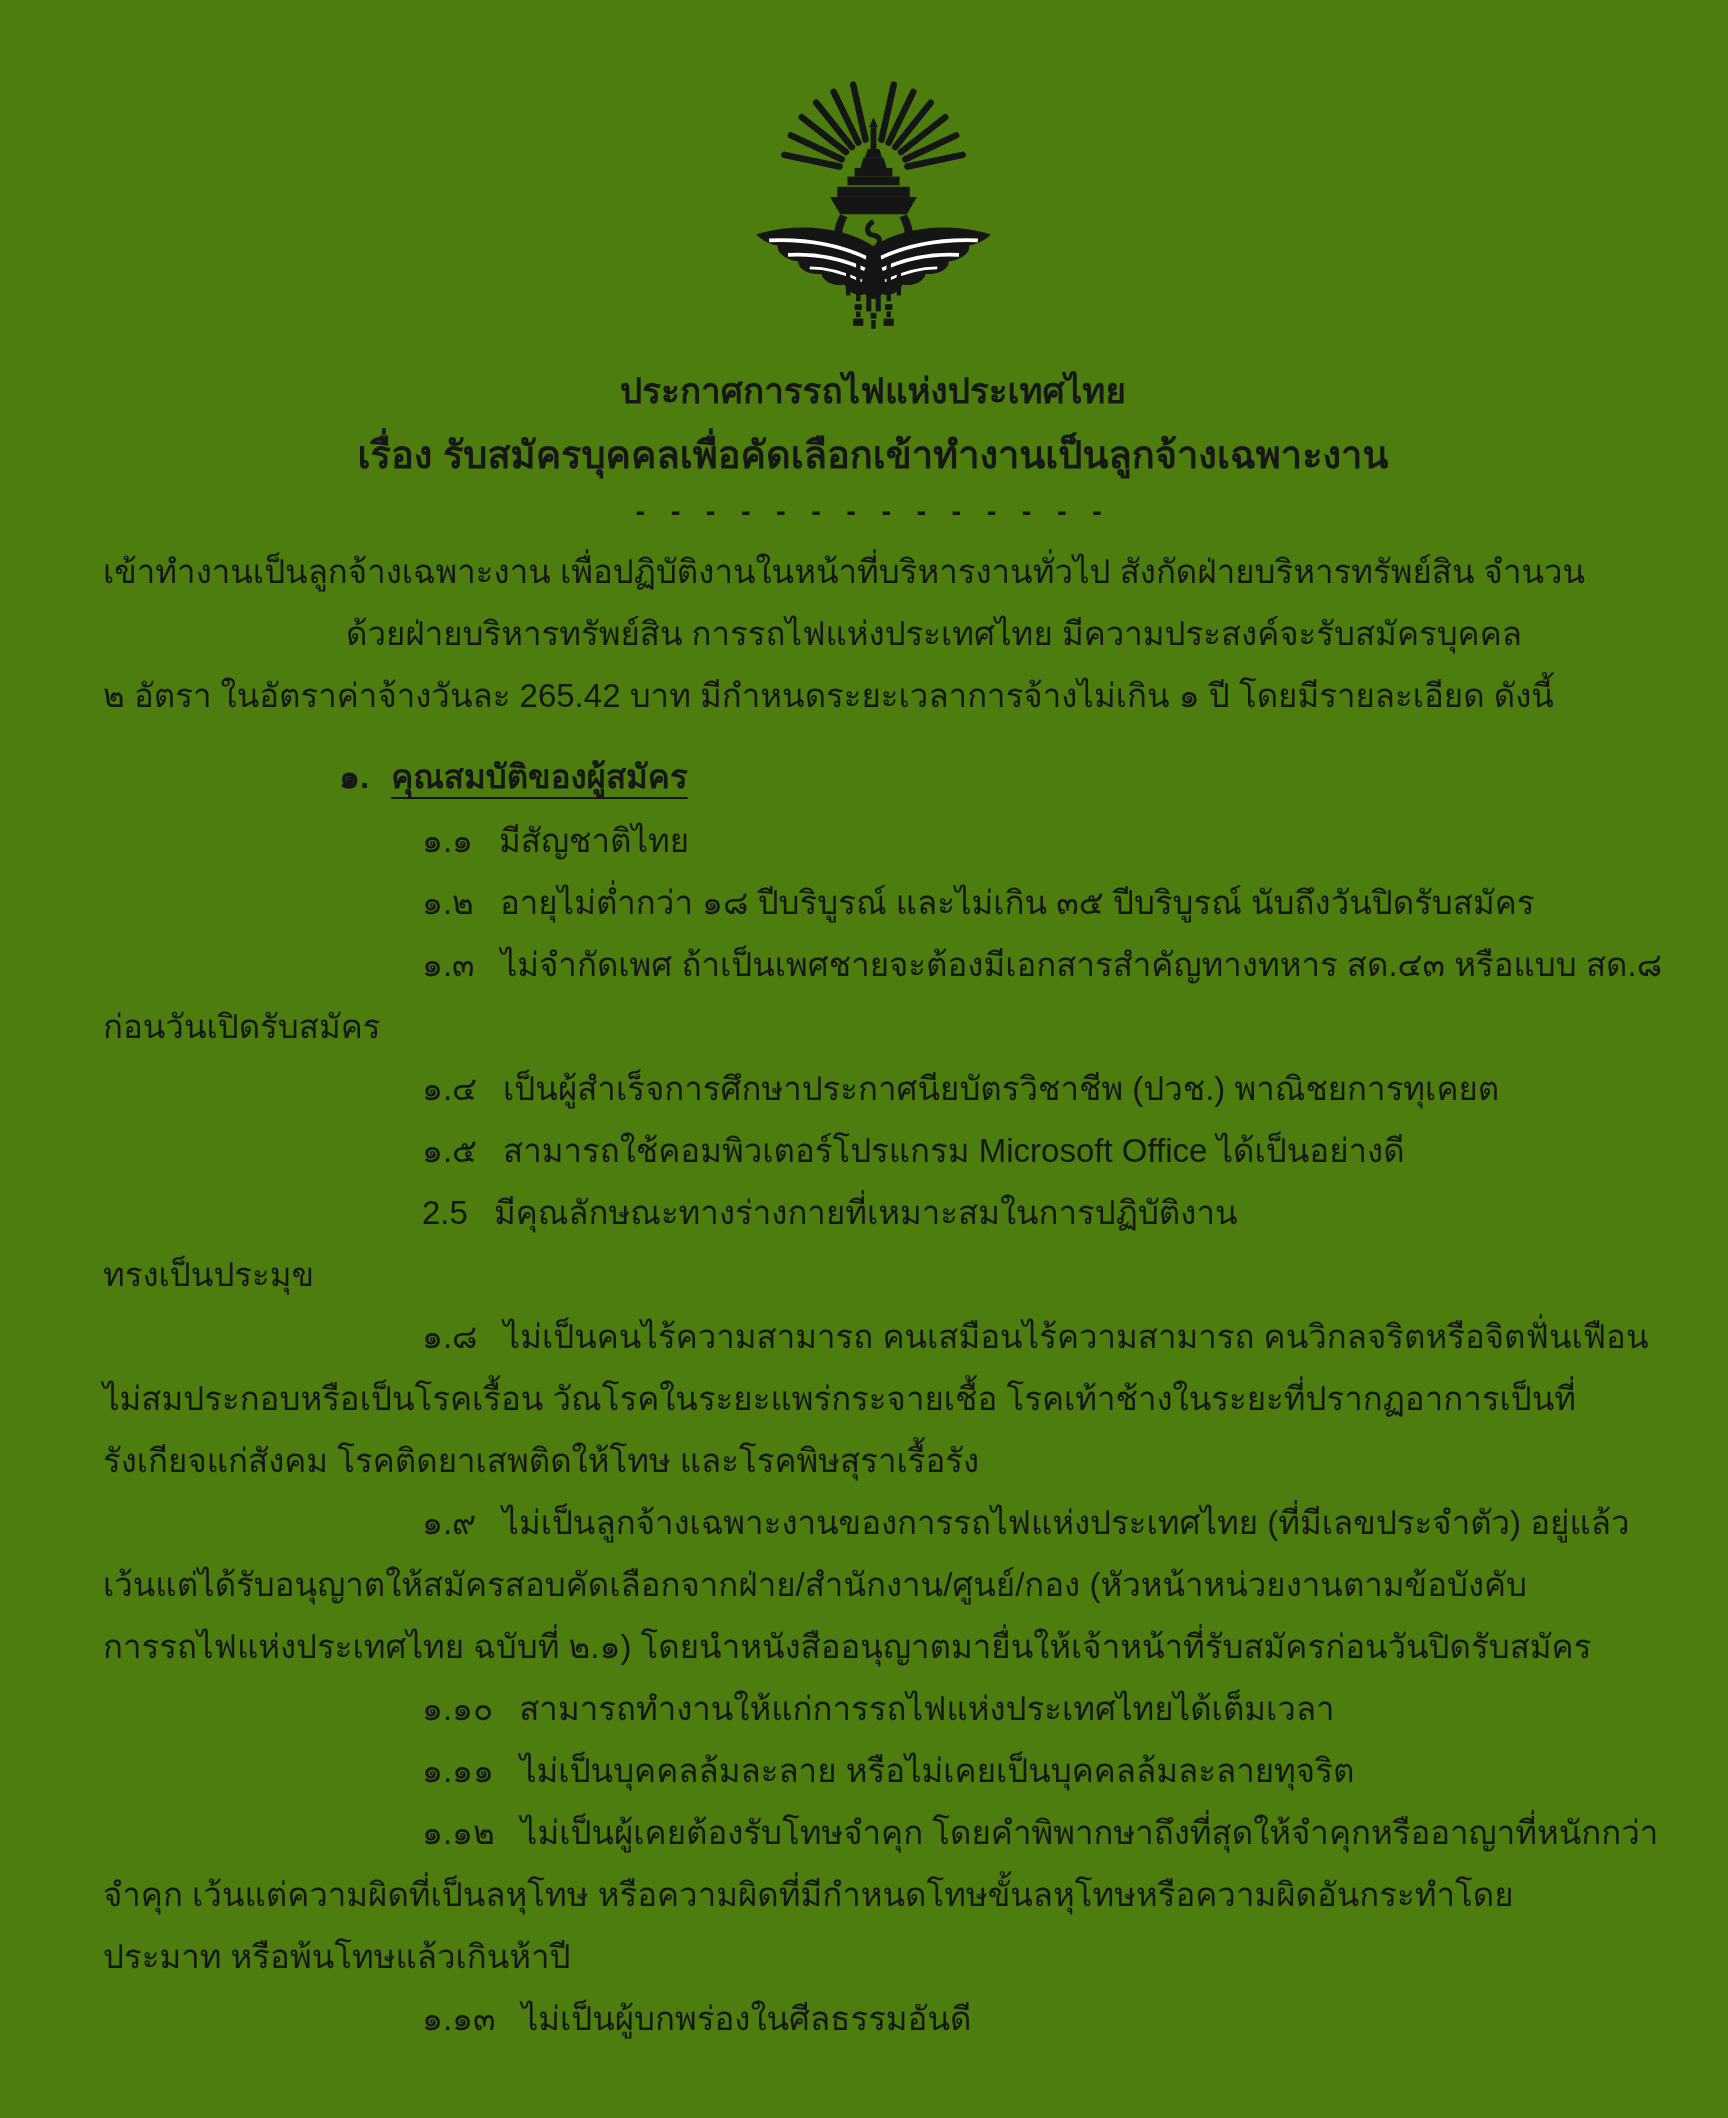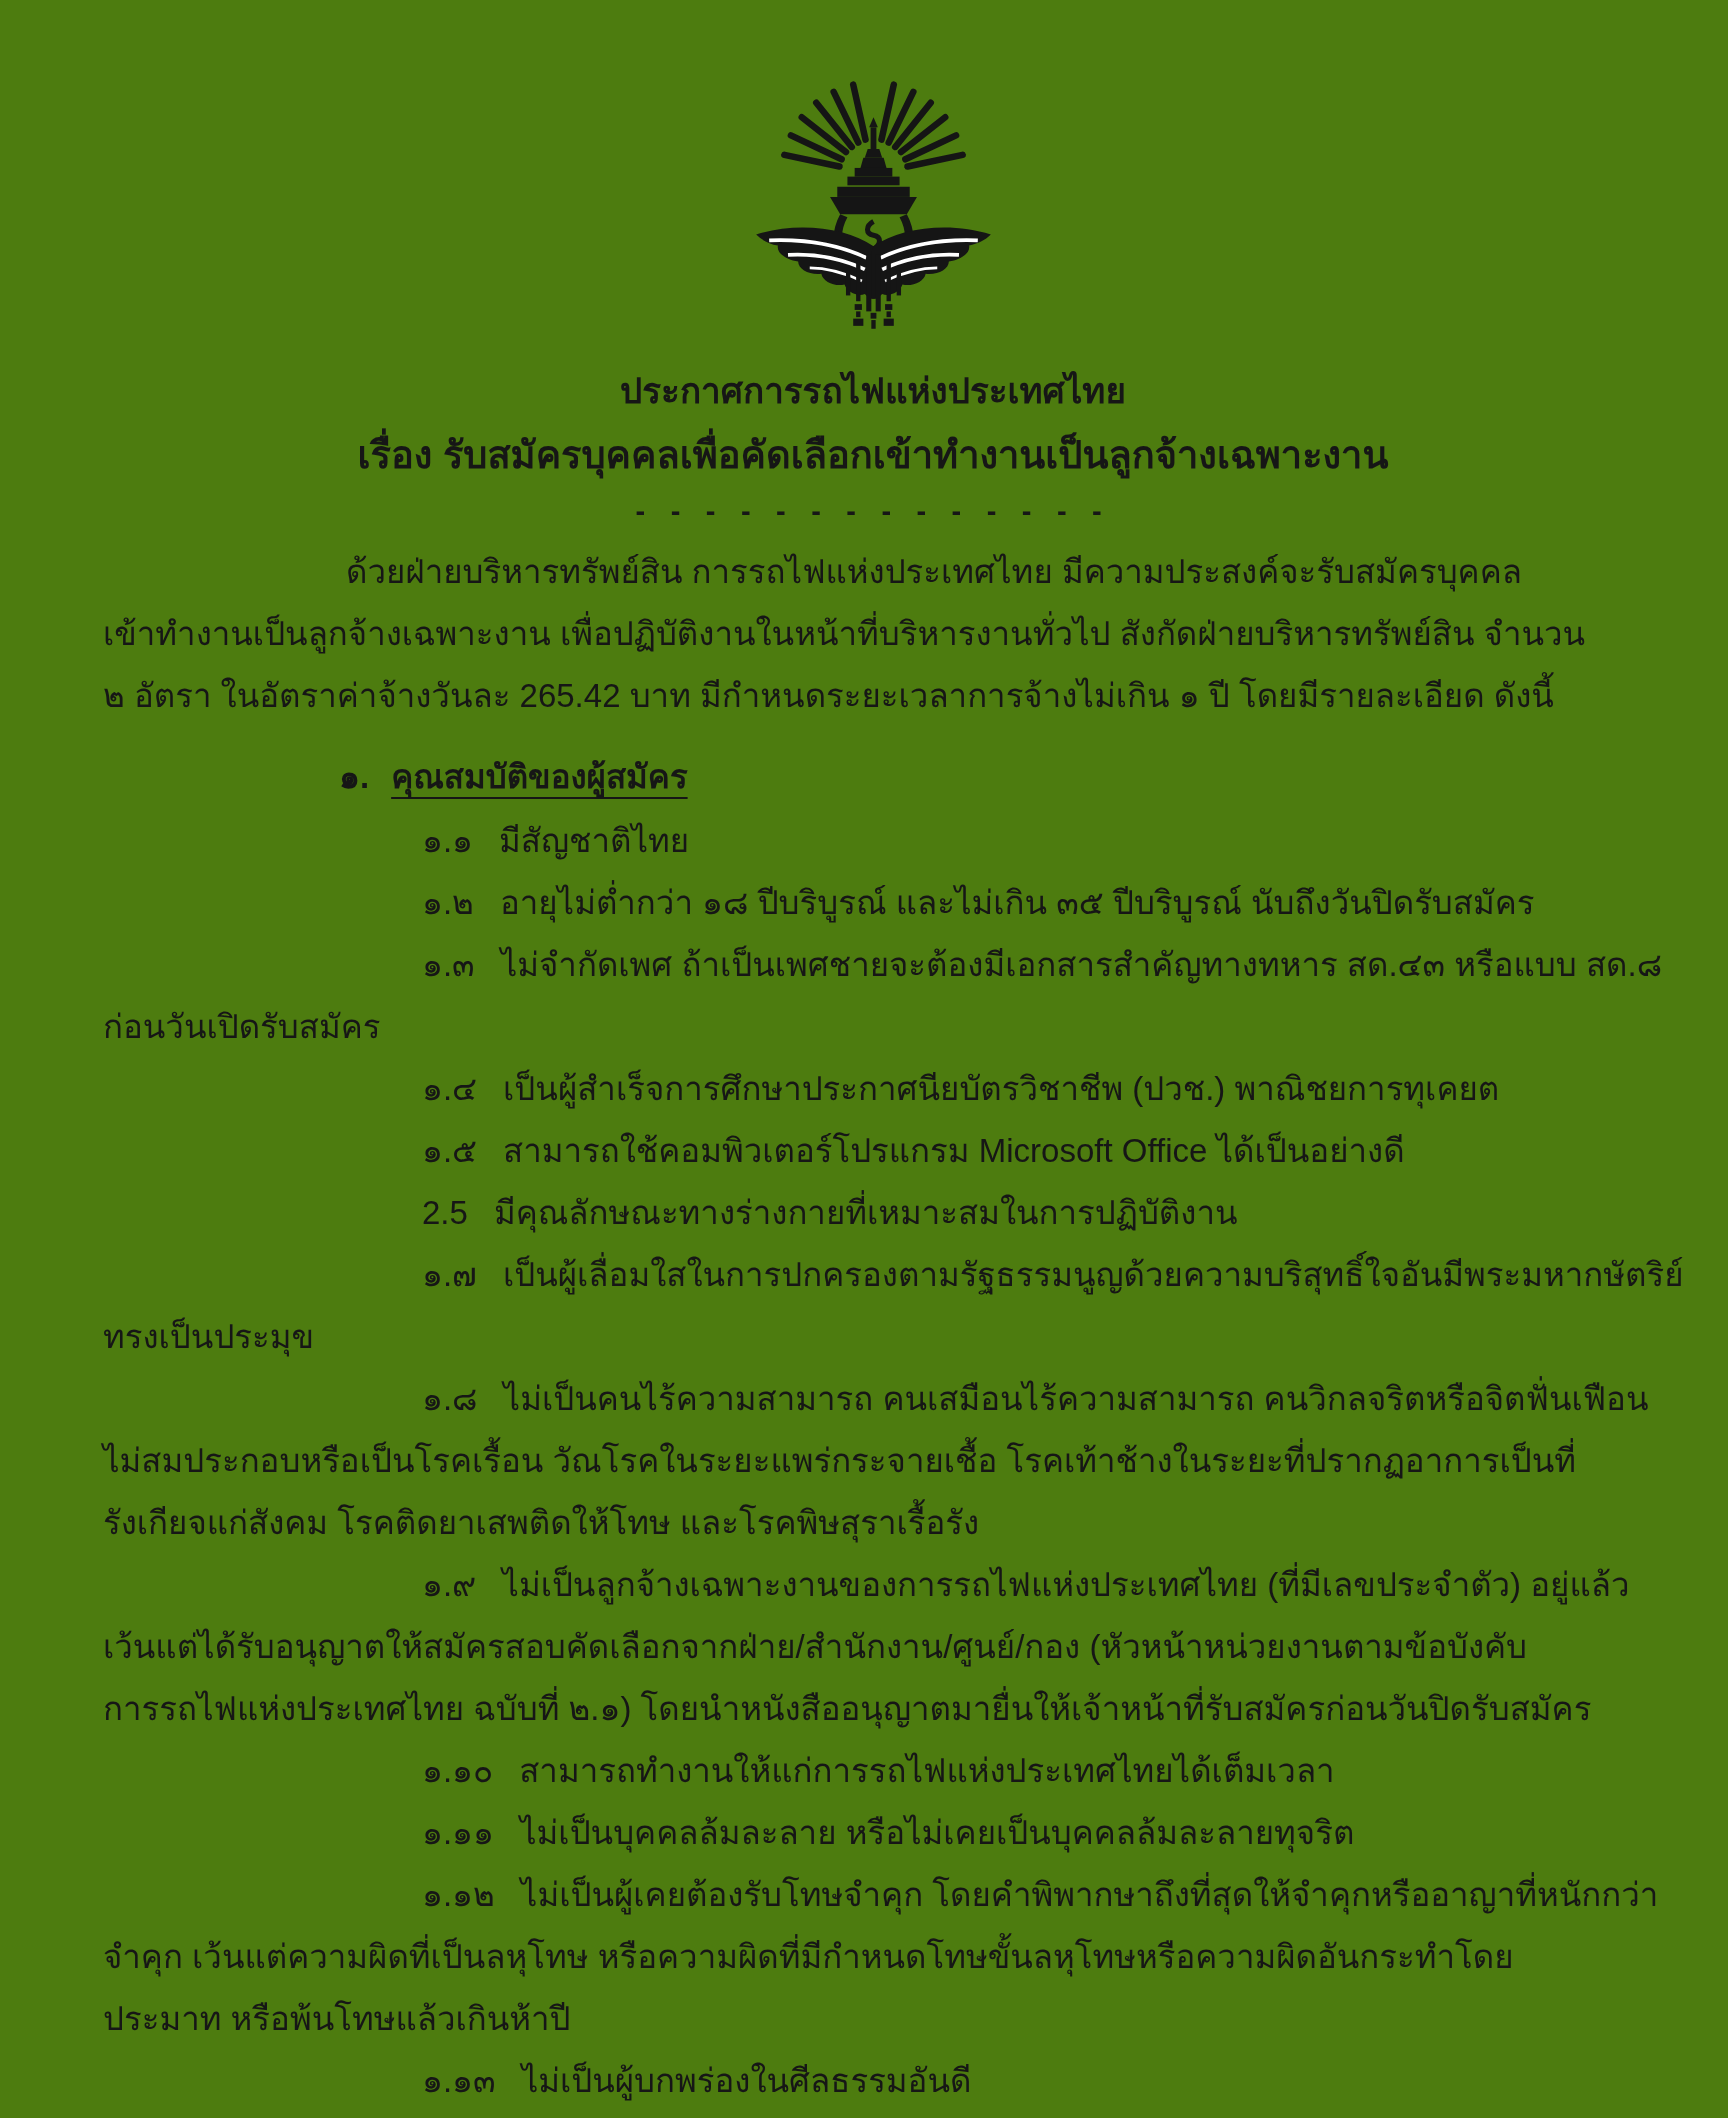--- a/index.html
+++ b/index.html
@@ -116,22 +116,22 @@
       </g>
     </svg>
   </div>
 
   <div class="title-line">ประกาศการรถไฟแห่งประเทศไทย</div>
   <div class="subject-line">เรื่อง  รับสมัครบุคคลเพื่อคัดเลือกเข้าทำงานเป็นลูกจ้างเฉพาะงาน</div>
   <div class="divider-line">- - - - - - - - - - - - - -</div>
 
   <div class="body-text">
 
+    <div class="line">เข้าทำงานเป็นลูกจ้างเฉพาะงาน  เพื่อปฏิบัติงานในหน้าที่บริหารงานทั่วไป  สังกัดฝ่ายบริหารทรัพย์สิน  จำนวน</div>
     <div class="line indent-first">ด้วยฝ่ายบริหารทรัพย์สิน การรถไฟแห่งประเทศไทย มีความประสงค์จะรับสมัครบุคคล</div>
-    <div class="line">เข้าทำงานเป็นลูกจ้างเฉพาะงาน  เพื่อปฏิบัติงานในหน้าที่บริหารงานทั่วไป  สังกัดฝ่ายบริหารทรัพย์สิน  จำนวน</div>
     <div class="line">๒ อัตรา ในอัตราค่าจ้างวันละ 265.42 บาท มีกำหนดระยะเวลาการจ้างไม่เกิน  ๑  ปี โดยมีรายละเอียด ดังนี้</div>
 
     <div class="sec-heading">
       <span class="sec-no">๑.</span><span class="sec-title">คุณสมบัติของผู้สมัคร</span>
     </div>
 
     <div class="line item-first">
       <span class="item-no">๑.๑</span><span>มีสัญชาติไทย</span>
     </div>
 
@@ -149,23 +149,20 @@
     </div>
 
     <div class="line item-first">
       <span class="item-no">๑.๕</span><span>สามารถใช้คอมพิวเตอร์โปรแกรม Microsoft Office ได้เป็นอย่างดี</span>
     </div>
 
     <div class="line item-first">
       <span class="item-no">2.5</span><span>มีคุณลักษณะทางร่างกายที่เหมาะสมในการปฏิบัติงาน</span>
     </div>
 
-    <div class="line item-first">
-      <span class="item-no">๑.๗</span><span>เป็นผู้เลื่อมใสในการปกครองตามรัฐธรรมนูญด้วยความบริสุทธิ์ใจอันมีพระมหากษัตริย์</span>
-    </div>
     <div class="line">ทรงเป็นประมุข</div>
 
     <div class="line item-first">
       <span class="item-no">๑.๘</span><span>ไม่เป็นคนไร้ความสามารถ คนเสมือนไร้ความสามารถ คนวิกลจริตหรือจิตฟั่นเฟือน</span>
     </div>
     <div class="line">ไม่สมประกอบหรือเป็นโรคเรื้อน วัณโรคในระยะแพร่กระจายเชื้อ โรคเท้าช้างในระยะที่ปรากฏอาการเป็นที่</div>
     <div class="line">รังเกียจแก่สังคม โรคติดยาเสพติดให้โทษ และโรคพิษสุราเรื้อรัง</div>
 
     <div class="line item-first">
       <span class="item-no">๑.๙</span><span>ไม่เป็นลูกจ้างเฉพาะงานของการรถไฟแห่งประเทศไทย (ที่มีเลขประจำตัว) อยู่แล้ว</span>

